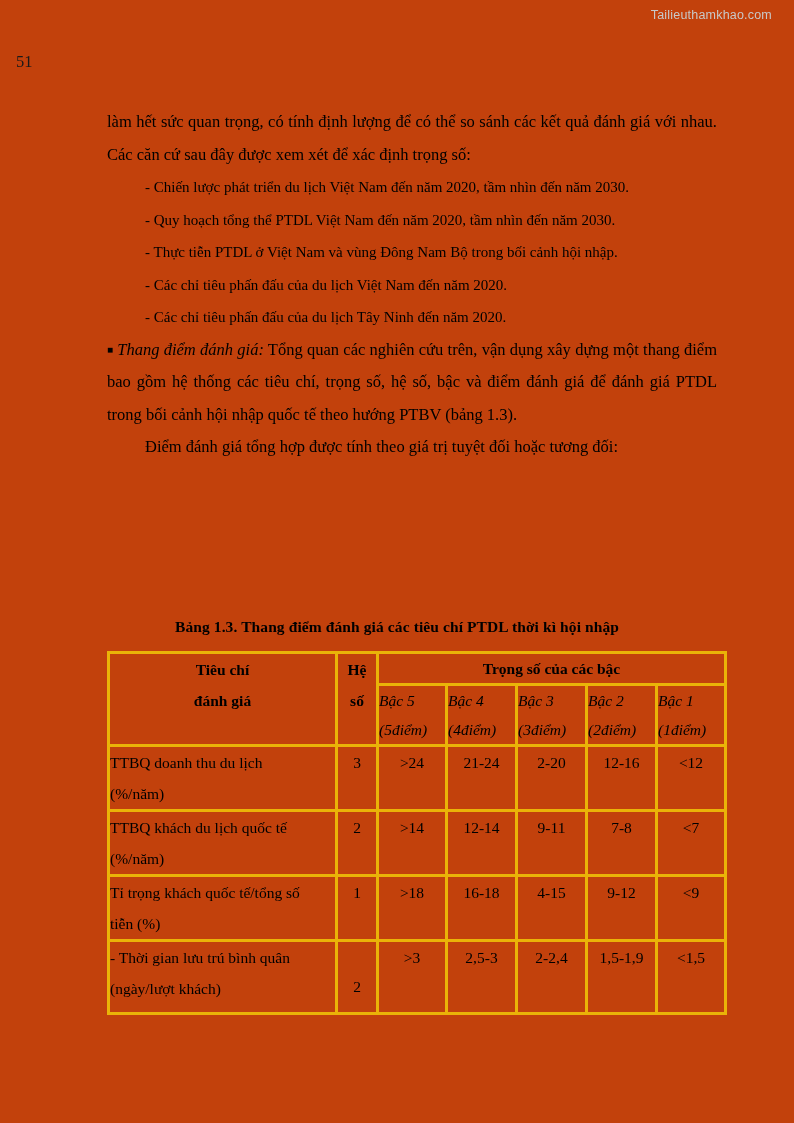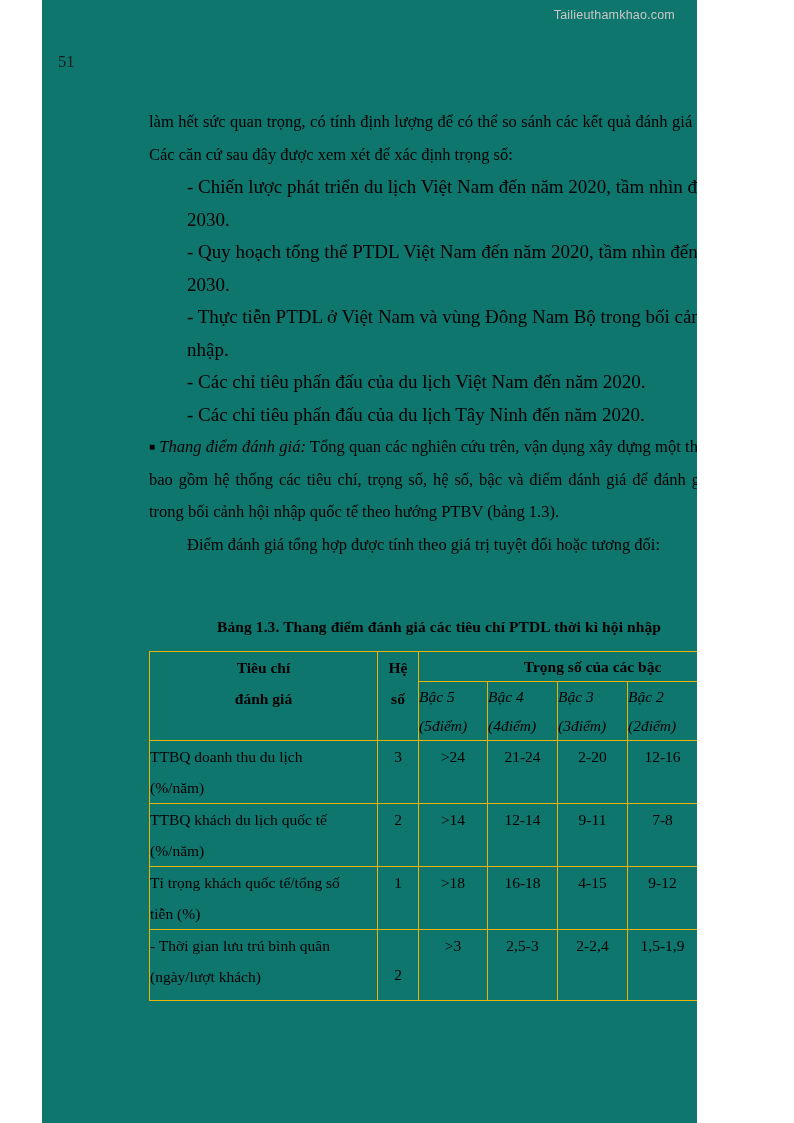--- a/index.html
+++ b/index.html
@@ -2,28 +2,27 @@
 <html><head>
 <meta charset="utf-8">
 <style>
   html, body {
     margin: 0;
     padding: 0;
     background: #ffffff;
   }
   .page {
     position: relative;
-    width: 655px;
+    width: 794px;
     height: 1123px;
-    background: #0f766e;
+    background: #c2410c;
     box-sizing: border-box;
     overflow: hidden;
     font-family: "Liberation Serif", "DejaVu Serif", serif;
     color: #000000;
-    margin-left: 42px;
   }
   .watermark {
     position: absolute;
     top: 8px;
     right: 22px;
     font-family: "Liberation Sans", "DejaVu Sans", sans-serif;
     font-size: 12.5px;
     color: #c8c8c8;
     letter-spacing: 0.2px;
     user-select: none;
@@ -45,21 +44,21 @@
   }
   p.body {
     margin: 0;
     font-size: 16.5px;
     line-height: 32.5px;
     text-align: justify;
     text-justify: inter-word;
   }
   .bullet-line {
     margin: 0;
-    font-size: 19px;
+    font-size: 15px;
     line-height: 32.5px;
     padding-left: 38px;
     text-align: left;
   }
   .para-indent {
     text-indent: 38px;
   }
   .sq {
     font-size: 10px;
     vertical-align: 2px;
@@ -81,21 +80,21 @@
   table.scale {
     position: absolute;
     left: 107px;
     top: 651px;
     width: 617px;
     border-collapse: collapse;
     table-layout: fixed;
     font-size: 15.5px;
   }
   table.scale td {
-    border: 1px solid #eab308;
+    border: 3px solid #eab308;
     padding: 0;
     vertical-align: top;
   }
   .cell-pad {
     padding: 7px 6px 7px 7px;
     line-height: 29px;
   }
   .hdr-main {
     text-align: center;
     font-weight: bold;

